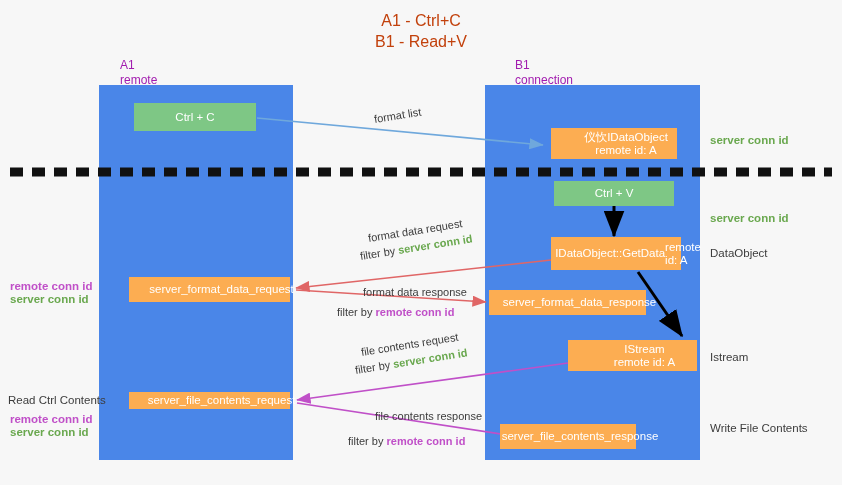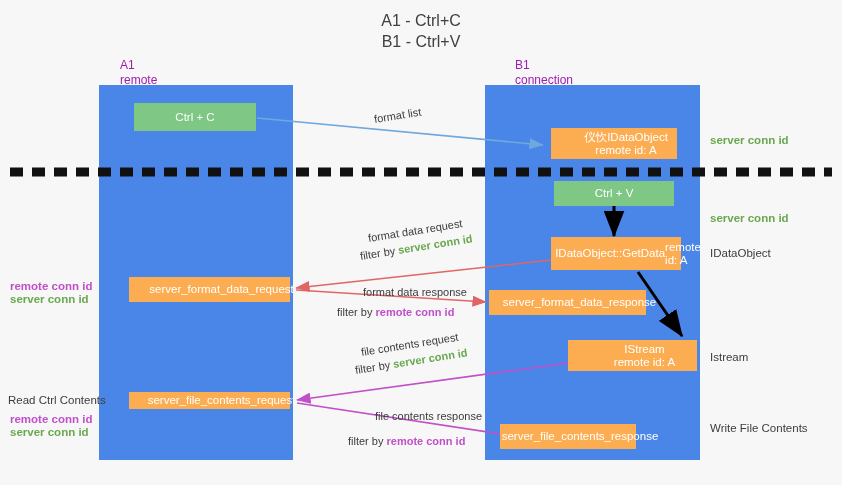--- a/index.html
+++ b/index.html
@@ -9,21 +9,21 @@
     font-family:"Liberation Sans", sans-serif;
     position:relative;
     overflow:hidden;
   }
   .canvas{position:absolute;inset:0;}
 
   
   .title{
     position:absolute;left:0;right:0;top:10px;
     text-align:center;
-    font-size:16px;color:#404040;line-height:21px;
+    font-size:16px;color:#c2410c;line-height:21px;
   }
 
   
   .lane{position:absolute;background:#4a86e8;}
   .lane-a{left:99px;top:85px;width:194px;height:375px;}
   .lane-b{left:485px;top:85px;width:215px;height:375px;}
 
   .lane-head{
     position:absolute;text-align:left;
     font-size:12px;color:#a21caf;line-height:15px;
@@ -60,21 +60,21 @@
   svg.edges{position:absolute;left:0;top:0;width:842px;height:485px;z-index:3;overflow:visible;}
   svg.divider{position:absolute;left:0;top:0;width:842px;height:485px;z-index:7;overflow:visible;}
 </style>
 </head>
 <body>
 
 <div class="canvas">
 
   <div class="title">
     <div>A1 - Ctrl+C</div>
-    <div>B1 - Ctrl+V</div>
+    <div>B1 - Read+V</div>
   </div>
 
   <div class="lane-head lane-head-a">
     <div>A1</div>
     <div>remote</div>
   </div>
   <div class="lane-head lane-head-b">
     <div>B1</div>
     <div>connection</div>
   </div>
@@ -190,17 +190,17 @@
 
   <div class="ann magenta" style="left:10px;top:279px;">remote conn id</div>
   <div class="ann green" style="left:10px;top:292px;">server conn id</div>
 
   <div class="ann dark" style="left:8px;top:393px;">Read Ctrl Contents</div>
   <div class="ann magenta" style="left:10px;top:412px;">remote conn id</div>
   <div class="ann green" style="left:10px;top:425px;">server conn id</div>
 
   <div class="ann green" style="left:710px;top:133px;">server conn id</div>
   <div class="ann green" style="left:710px;top:211px;">server conn id</div>
-  <div class="ann right" style="left:710px;top:246px;">IDataObject</div>
+  <div class="ann right" style="left:710px;top:246px;">DataObject</div>
   <div class="ann right" style="left:710px;top:350px;">Istream</div>
   <div class="ann right" style="left:710px;top:421px;">Write File Contents</div>
 
 </div>
 
 </body></html>

